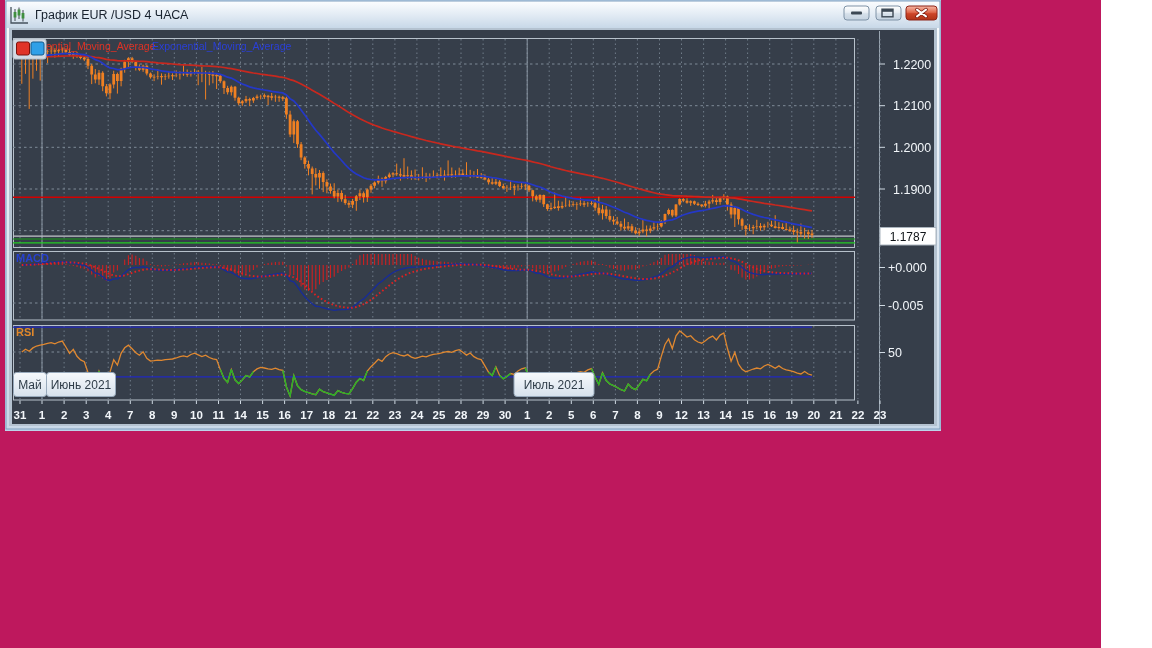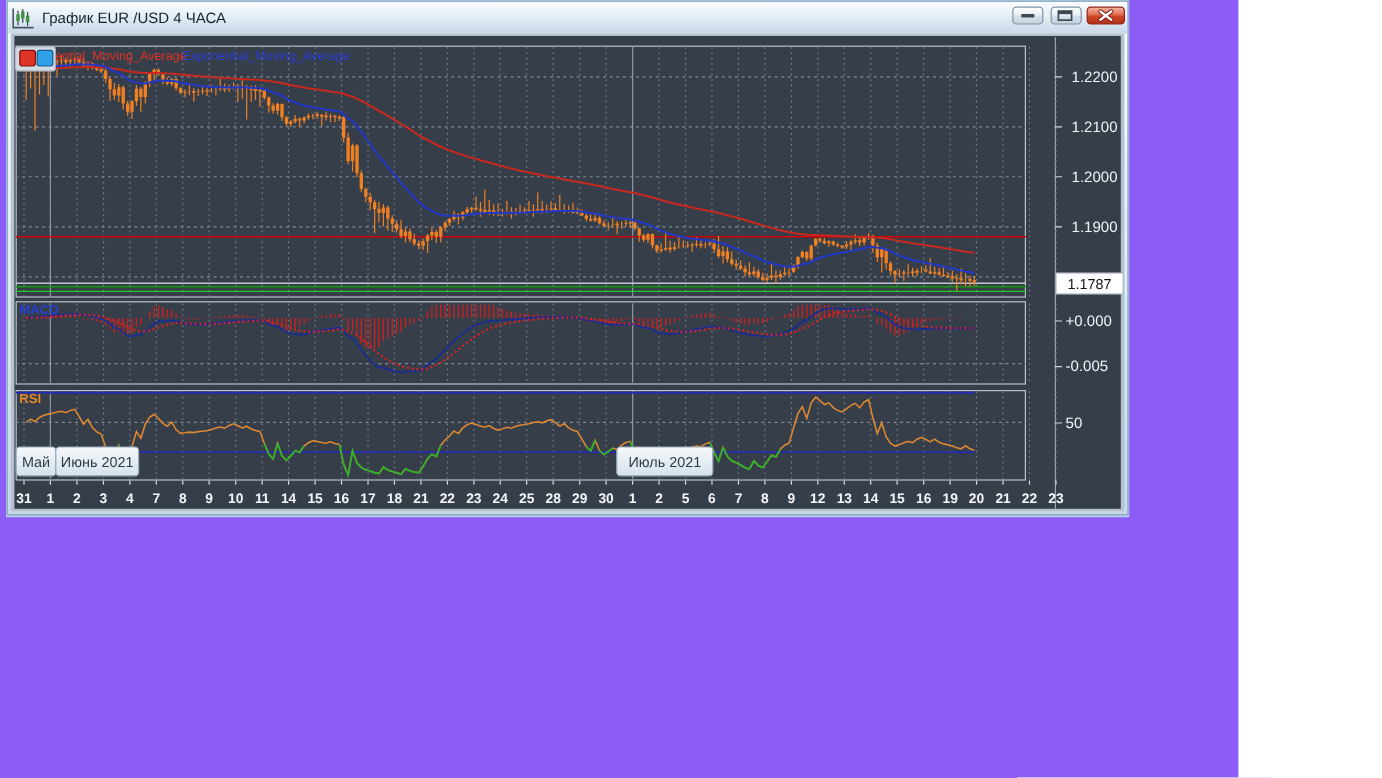--- a/index.html
+++ b/index.html
@@ -1,16 +1,16 @@
 <!DOCTYPE html>
 <html><head>
 <meta charset="utf-8">
 <style>
   html,body{margin:0;padding:0;background:#ffffff;}
-  .screen{position:relative;width:984px;height:648px;background:#8b5cf6;overflow:hidden;padding-left:48px;}
+  .screen{position:relative;width:1101px;height:648px;background:#be185d;overflow:hidden;}
   svg{position:absolute;left:0;top:0;}
   svg text{font-family:"Liberation Sans","DejaVu Sans",sans-serif;}
   .title-text{font-size:12.5px;fill:#18222e;}
   .axis-label{font-size:12.5px;fill:#f2f6fa;}
   .x-label{font-size:11.5px;font-weight:bold;fill:#f2f6fa;text-anchor:middle;}
   .pane-label-macd{font-size:11px;font-weight:bold;fill:#2741cf;}
   .pane-label-rsi{font-size:11px;font-weight:bold;fill:#e0882c;}
   .legend-red{font-size:10.5px;fill:#e03224;}
   .legend-blue{font-size:10.5px;fill:#2a3fd8;}
   .month-text{font-size:12px;fill:#2e3c48;text-anchor:middle;}

